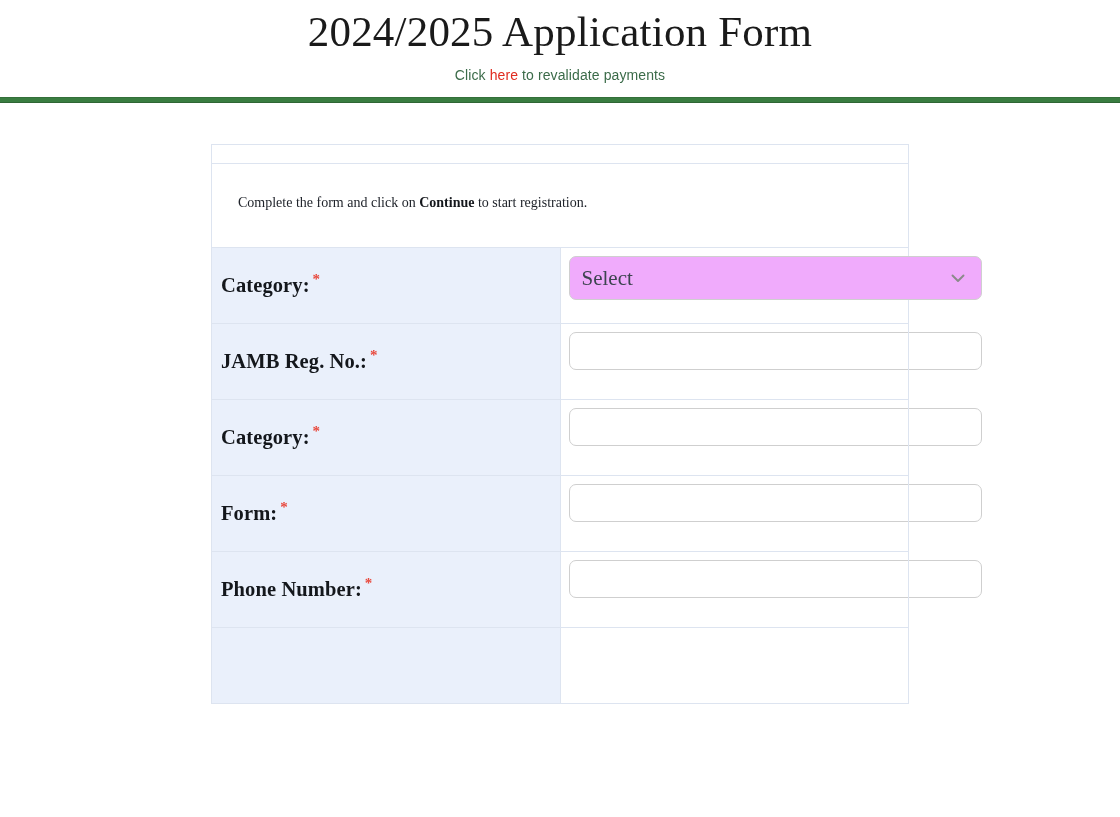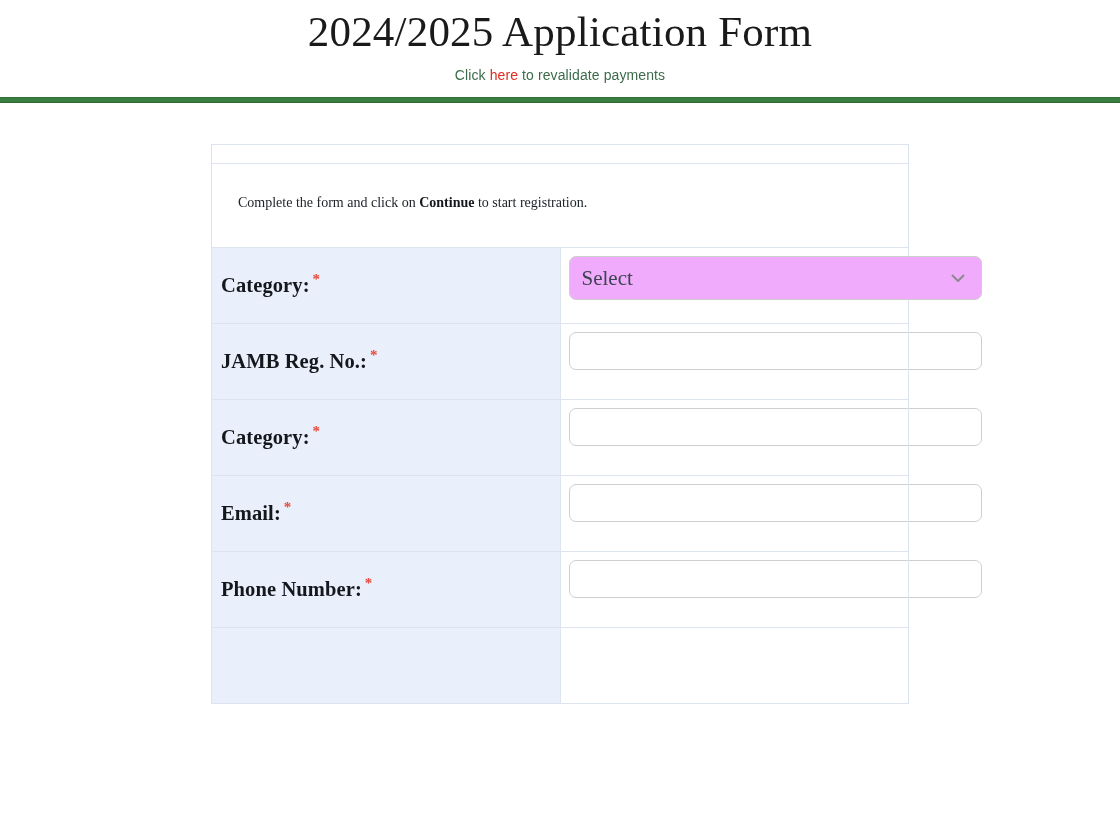--- a/index.html
+++ b/index.html
@@ -217,21 +217,21 @@
       <tr>
         <td class="label-cell"><span>Category:</span><span class="req">*</span></td>
         <td class="field-cell">
           <input class="text-input" type="text" value="" style="">
         </td>
       </tr>
 
 
 
       <tr>
-        <td class="label-cell"><span>Email:</span><span class="req">*</span></td>
+        <td class="label-cell"><span>Form:</span><span class="req">*</span></td>
         <td class="field-cell">
           <input class="text-input" type="text" value="" style="">
         </td>
       </tr>
 
       <tr>
         <td class="label-cell"><span>Phone Number:</span><span class="req">*</span></td>
         <td class="field-cell">
           <input class="text-input" type="text" value="" style="">
         </td>

